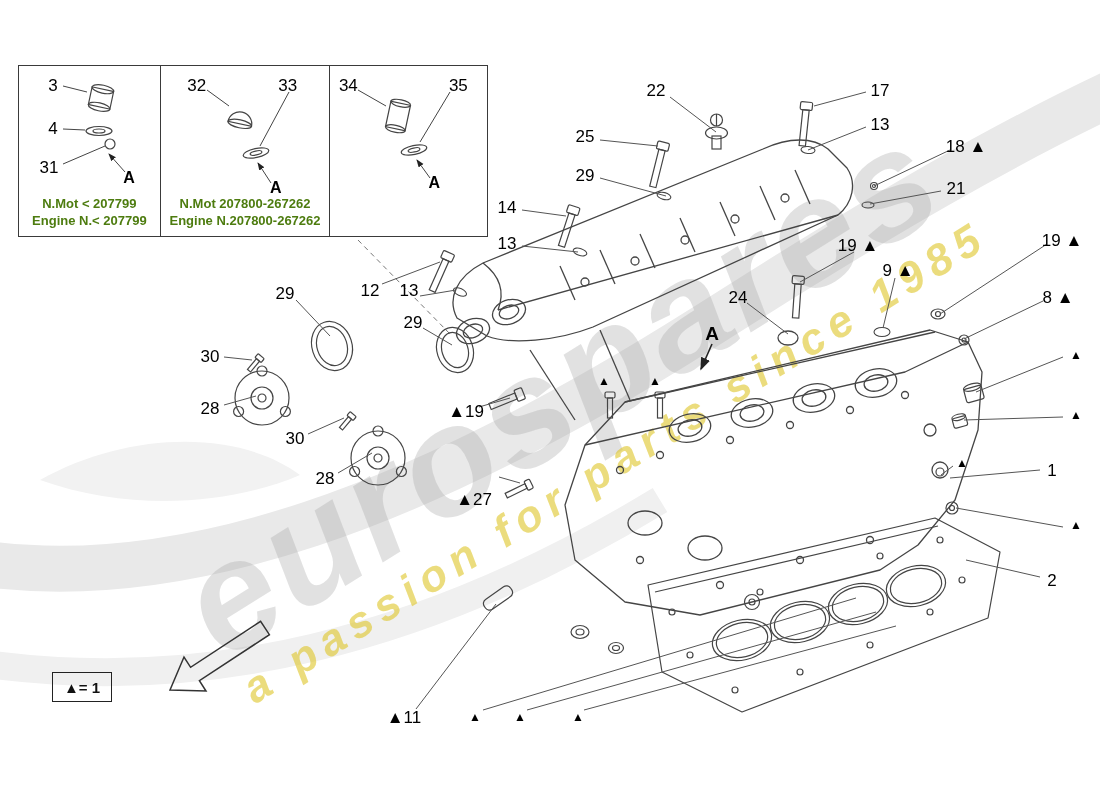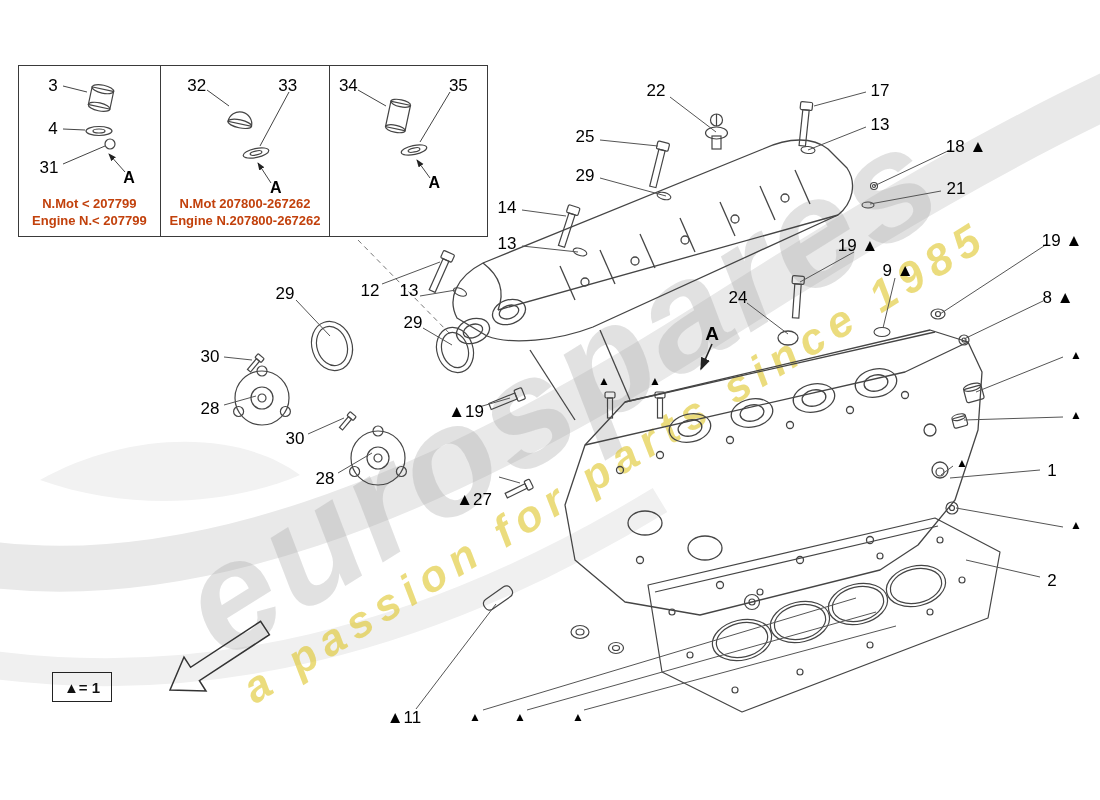--- a/index.html
+++ b/index.html
@@ -50,21 +50,21 @@
   .pnum {
     position:absolute; transform:translate(-50%,-50%);
     font-size:17px; color:#000; line-height:1;
   }
   .pA {
     position:absolute; transform:translate(-50%,-50%);
     font-size:16px; font-weight:bold; color:#000;
   }
   .ptext {
     position:absolute; left:0; right:0; bottom:6px; text-align:center;
-    font-size:13px; font-weight:bold; line-height:1.3; color:#c2410c;
+    font-size:13px; font-weight:bold; line-height:1.3; color:#4d7c0f;
   }
   .pl { stroke:#444; stroke-width:1; fill:none; }
   .pp { stroke:#444; stroke-width:1.2; fill:none; }
 
   
   #legend-box {
     position:absolute; left:52px; top:672px; width:60px; height:30px; z-index:4;
     border:1.5px solid #222; display:flex; align-items:center; justify-content:center;
     font-size:15px; font-weight:bold; background:transparent;
   }

